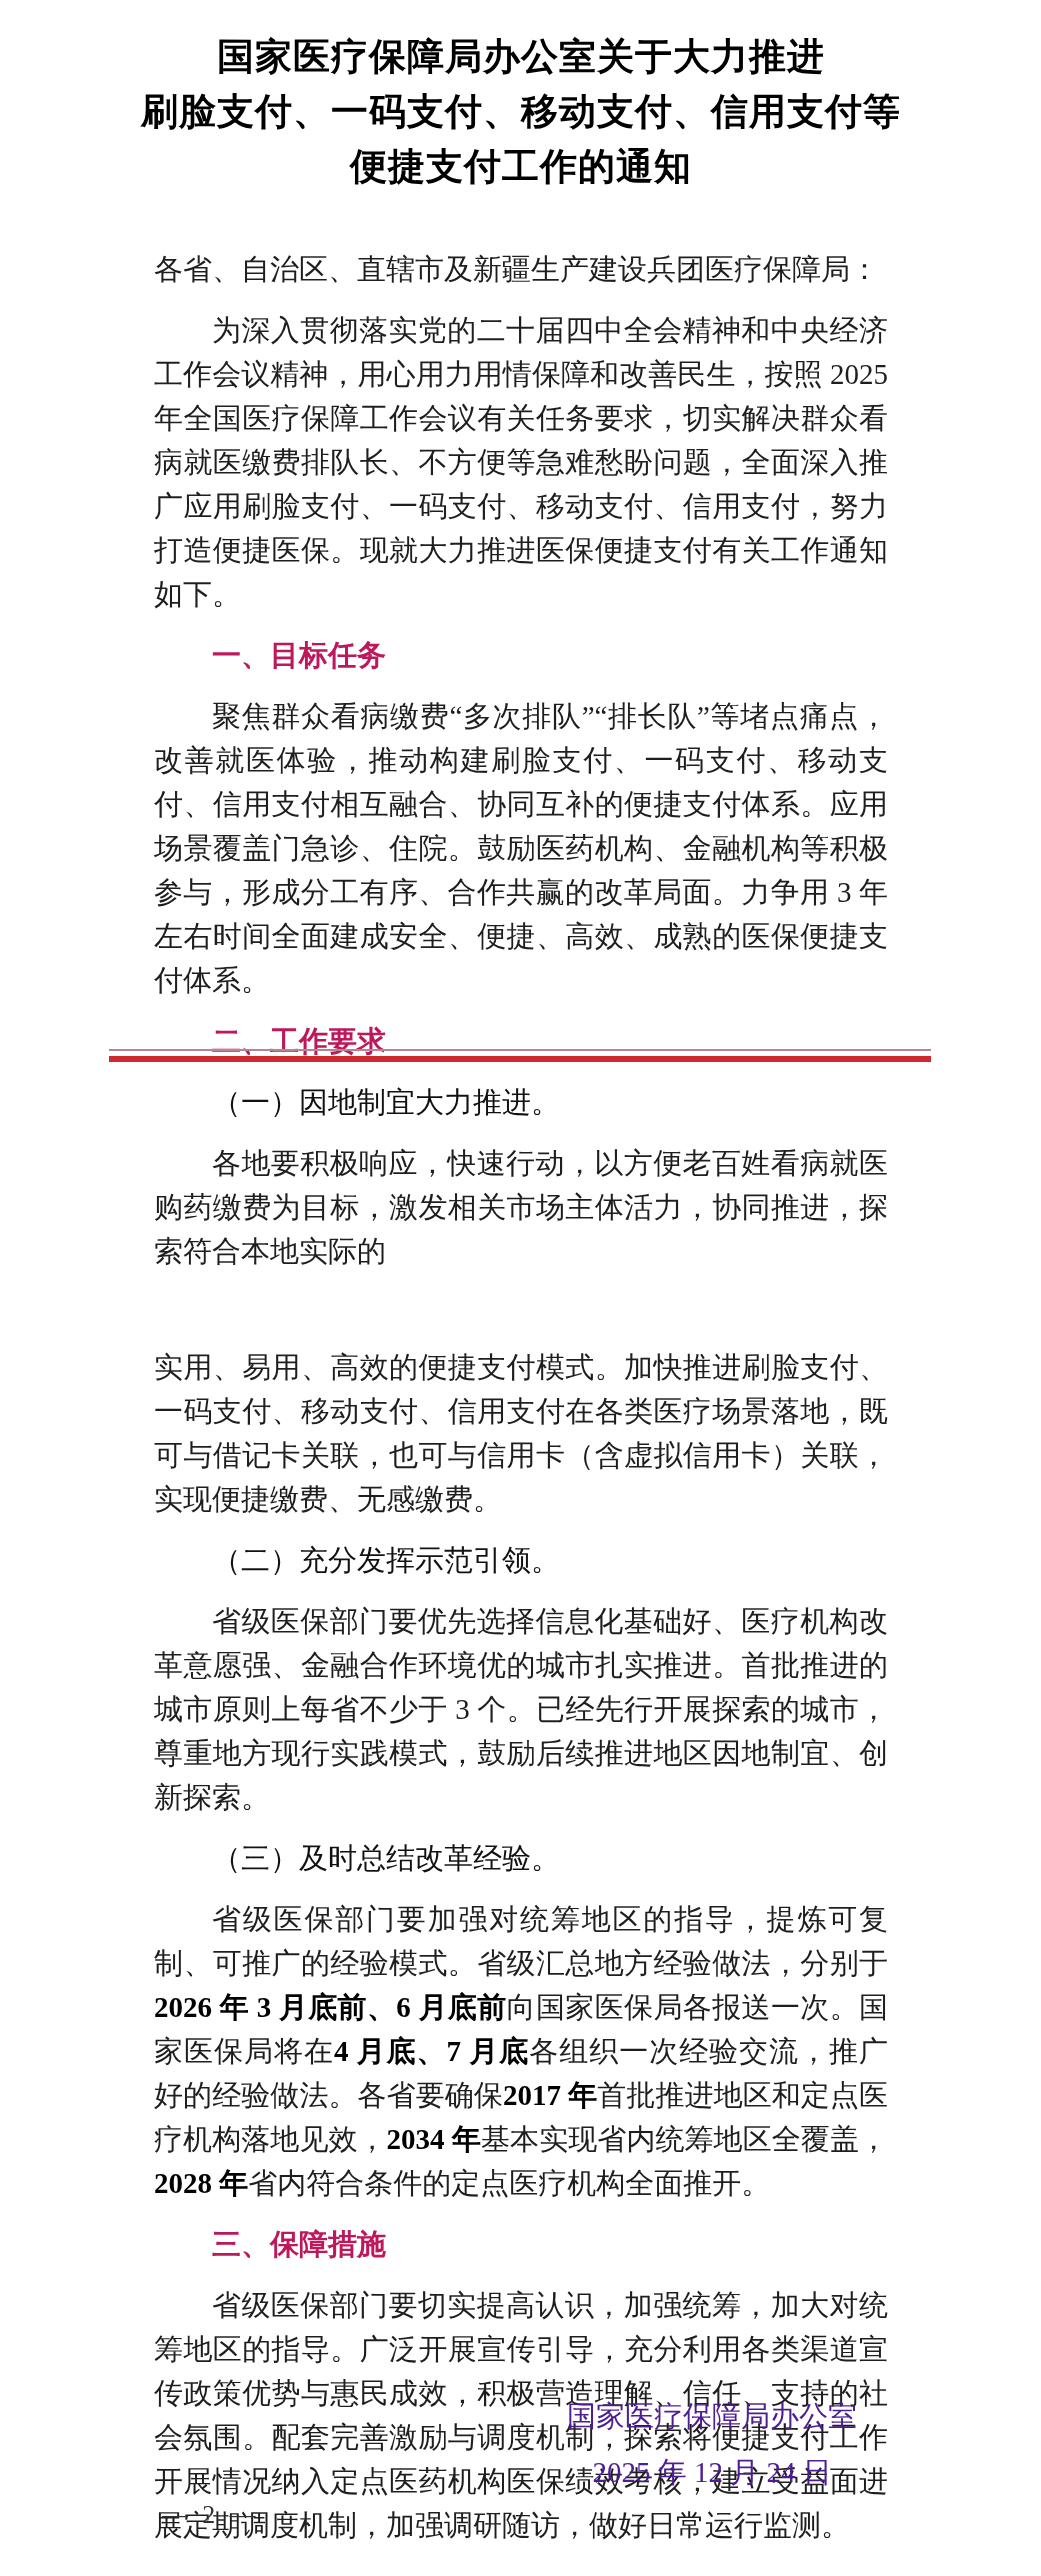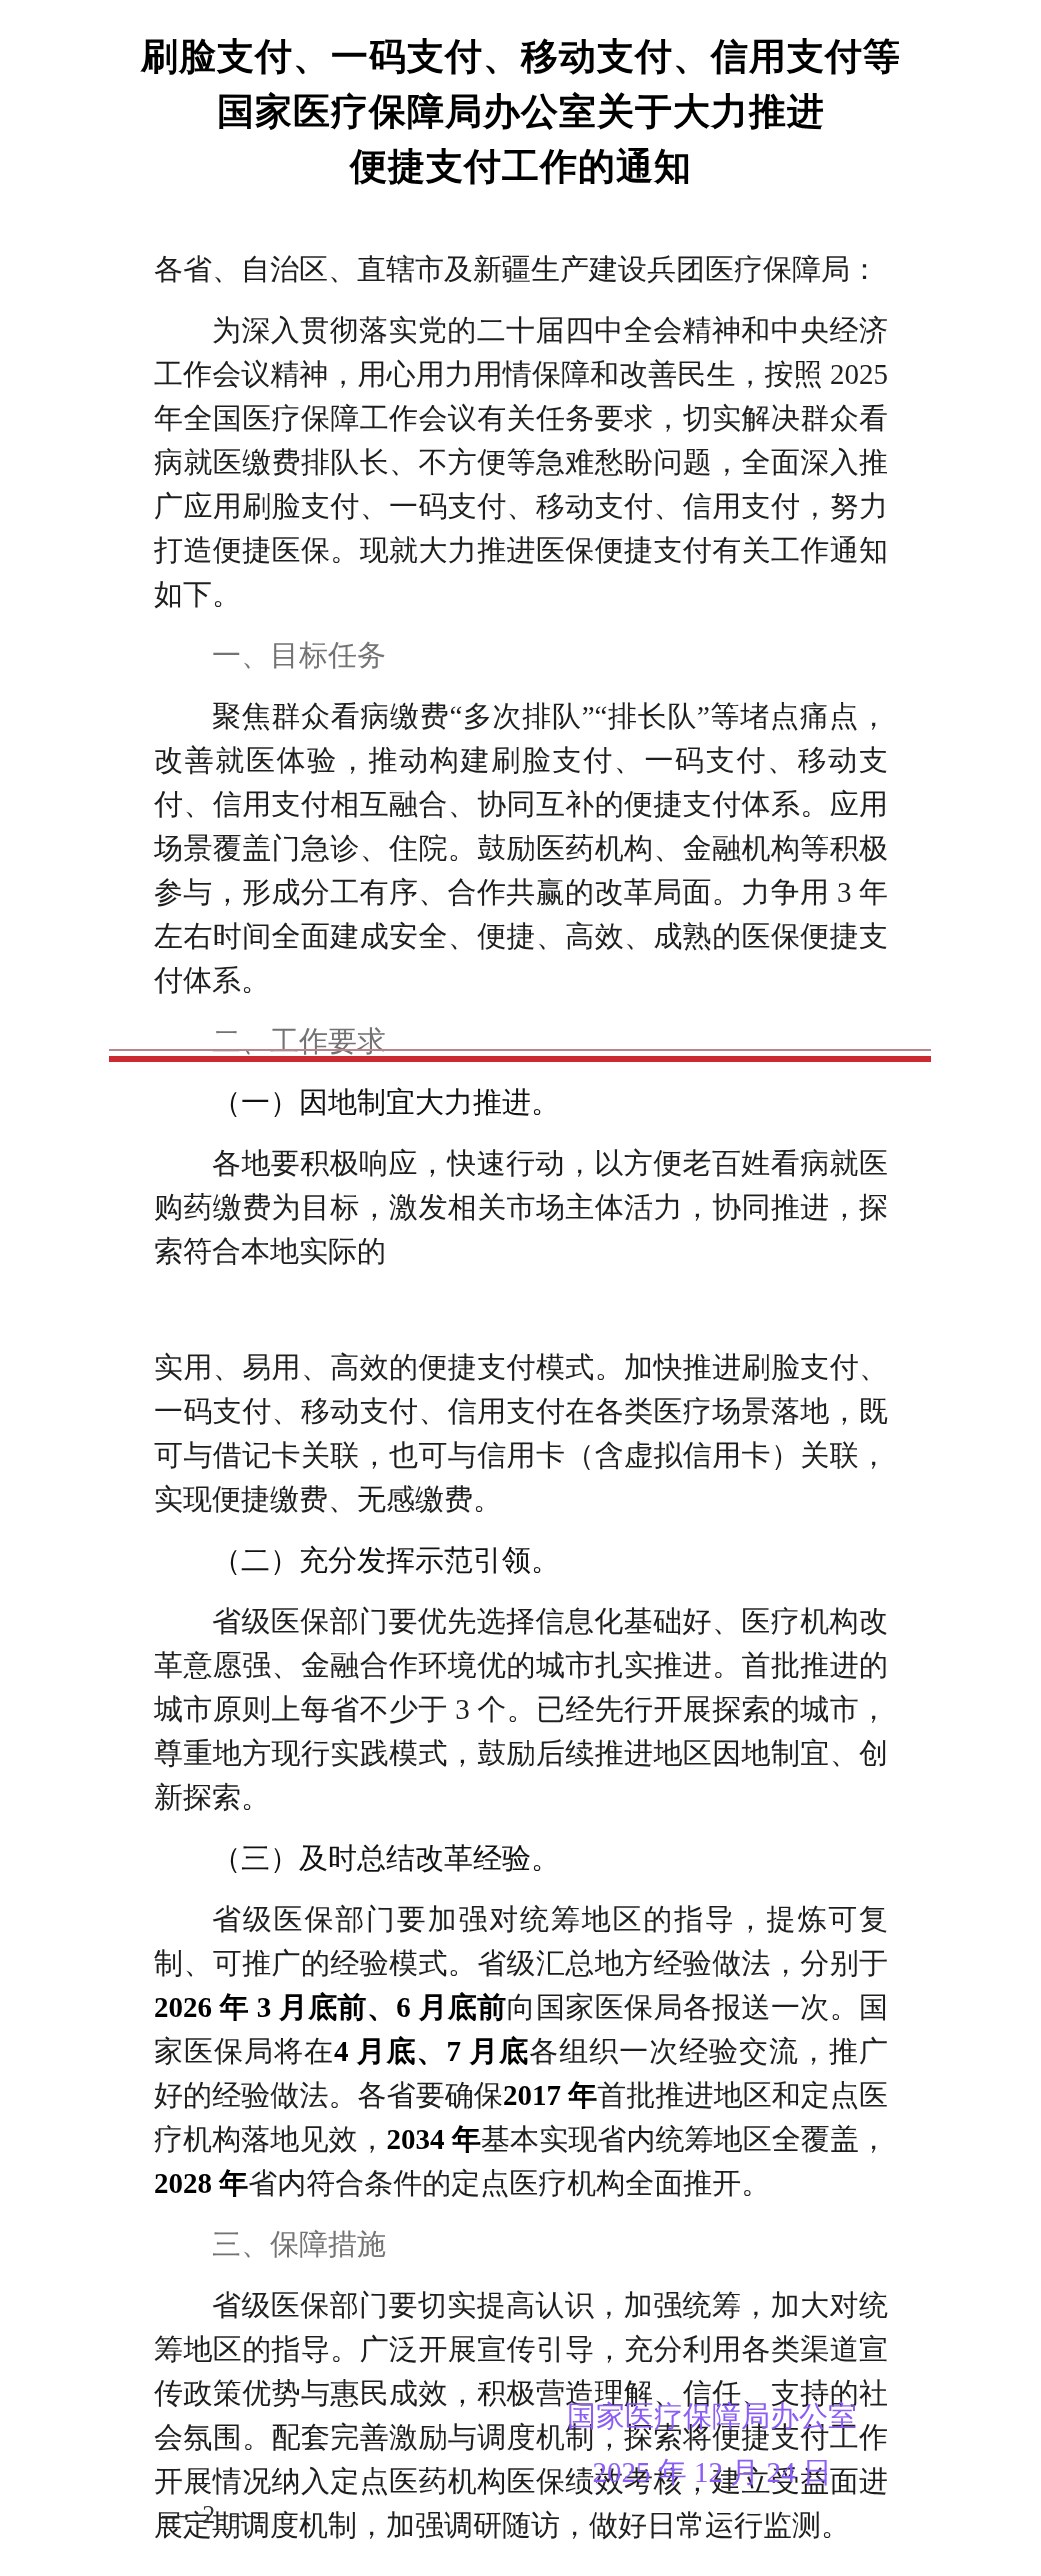--- a/index.html
+++ b/index.html
@@ -24,52 +24,52 @@
     font-size:29px;line-height:44px;
     text-align:justify;
   }
   #block1{top:230px;}
   #block2{top:1328px;}
   .content p{margin:17px;text-indent:2em;}
   .content p.salutation{text-indent:0;}
   .content p.paragraph-continued{text-indent:0;}
   .content p.heading1{
     font-family:"Liberation Sans","DejaVu Sans",sans-serif;
-    font-weight:normal;color:#737373;
+    font-weight:bold;color:#be185d;
   }
   .content p.heading2{
     font-weight:400;color:#111;
   }
   .content b{font-weight:bold;color:#000;}
   .sep-line-thin{
     position:absolute;left:109px;top:1049px;
     width:822px;height:1.9px;background:#b5868e;
   }
   .sep-line-thick{
     position:absolute;left:109px;top:1056px;
     width:822px;height:5.8px;background:#cb2a31;
   }
   .sign-block{
     position:absolute;top:2394px;left:519px;width:386px;
-    text-align:center;font-size:29px;line-height:44px;color:#8b5cf6;
+    text-align:center;font-size:29px;line-height:44px;color:#4c1d95;
   }
   .sign-date{margin-top:11.6px;}
   .page-num{
     position:absolute;top:2500px;left:162px;
     font-size:26px;color:#333;letter-spacing:3.9px;
   }
 </style>
 </head>
 <body>
 
 <div class="page">
 
   <div class="title">
+    <div>国家医疗保障局办公室关于大力推进</div>
     <div>刷脸支付、一码支付、移动支付、信用支付等</div>
-    <div>国家医疗保障局办公室关于大力推进</div>
     <div>便捷支付工作的通知</div>
   </div>
 
   <div class="content" id="block1">
       <p class="salutation">各省、自治区、直辖市及新疆生产建设兵团医疗保障局：</p>
       <p class="paragraph">为深入贯彻落实党的二十届四中全会精神和中央经济工作会议精神，用心用力用情保障和改善民生，按照 2025 年全国医疗保障工作会议有关任务要求，切实解决群众看病就医缴费排队长、不方便等急难愁盼问题，全面深入推广应用刷脸支付、一码支付、移动支付、信用支付，努力打造便捷医保。现就大力推进医保便捷支付有关工作通知如下。</p>
       <p class="heading1">一、目标任务</p>
       <p class="paragraph">聚焦群众看病缴费“多次排队”“排长队”等堵点痛点，改善就医体验，推动构建刷脸支付、一码支付、移动支付、信用支付相互融合、协同互补的便捷支付体系。应用场景覆盖门急诊、住院。鼓励医药机构、金融机构等积极参与，形成分工有序、合作共赢的改革局面。力争用 3 年左右时间全面建成安全、便捷、高效、成熟的医保便捷支付体系。</p>
       <p class="heading1">二、工作要求</p>
       <p class="heading2">（一）因地制宜大力推进。</p>

